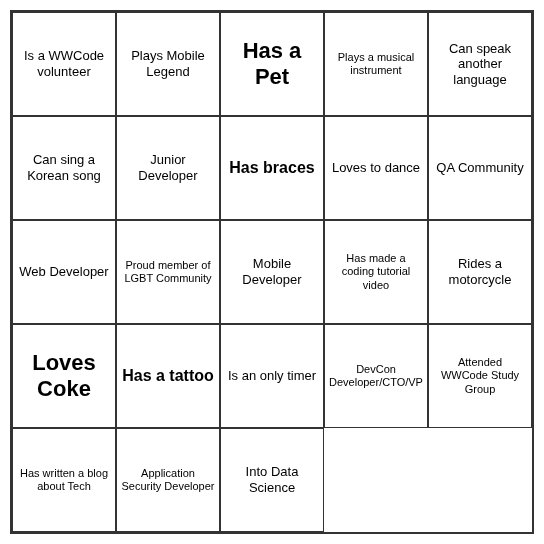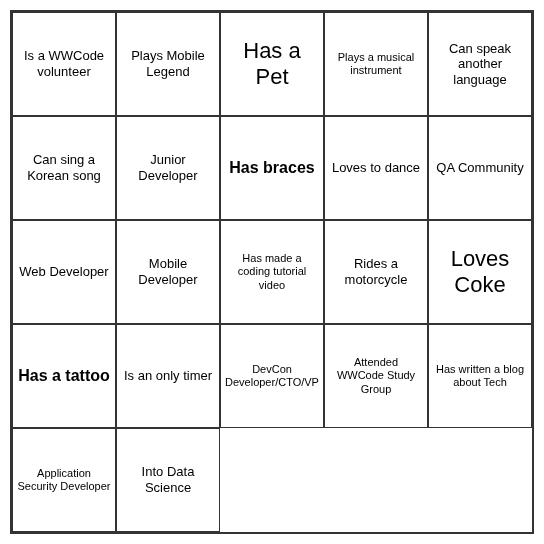--- a/index.html
+++ b/index.html
@@ -25,21 +25,21 @@
       display: flex;
       align-items: center;
       justify-content: center;
       text-align: center;
       padding: 4px;
       line-height: 1.2;
       font-size: 13px;
     }
     .cell.large-text {
       font-size: 22px;
-      font-weight: normal;
+      font-weight: bold;
     }
     .cell.medium-text {
       font-size: 16px;
       font-weight: bold;
     }
     .cell.small-text {
       font-size: 11px;
     }
   </style>
 </head>
@@ -50,20 +50,21 @@
     <div class="cell">Plays Mobile Legend</div>
     <div class="cell large-text">Has a Pet</div>
     <div class="cell small-text">Plays a musical instrument</div>
     <div class="cell">Can speak another language</div>
     <div class="cell">Can sing a Korean song</div>
     <div class="cell">Junior Developer</div>
     <div class="cell medium-text">Has braces</div>
     <div class="cell">Loves to dance</div>
     <div class="cell">QA Community</div>
     <div class="cell">Web Developer</div>
+    <div class="cell small-text">Proud member of LGBT Community</div>
     <div class="cell">Mobile Developer</div>
     <div class="cell small-text">Has made a coding tutorial video</div>
     <div class="cell">Rides a motorcycle</div>
     <div class="cell large-text">Loves Coke</div>
     <div class="cell medium-text">Has a tattoo</div>
     <div class="cell">Is an only timer</div>
     <div class="cell small-text">DevCon Developer/CTO/VP</div>
     <div class="cell small-text">Attended WWCode Study Group</div>
     <div class="cell small-text">Has written a blog about Tech</div>
     <div class="cell small-text">Application Security Developer</div>

